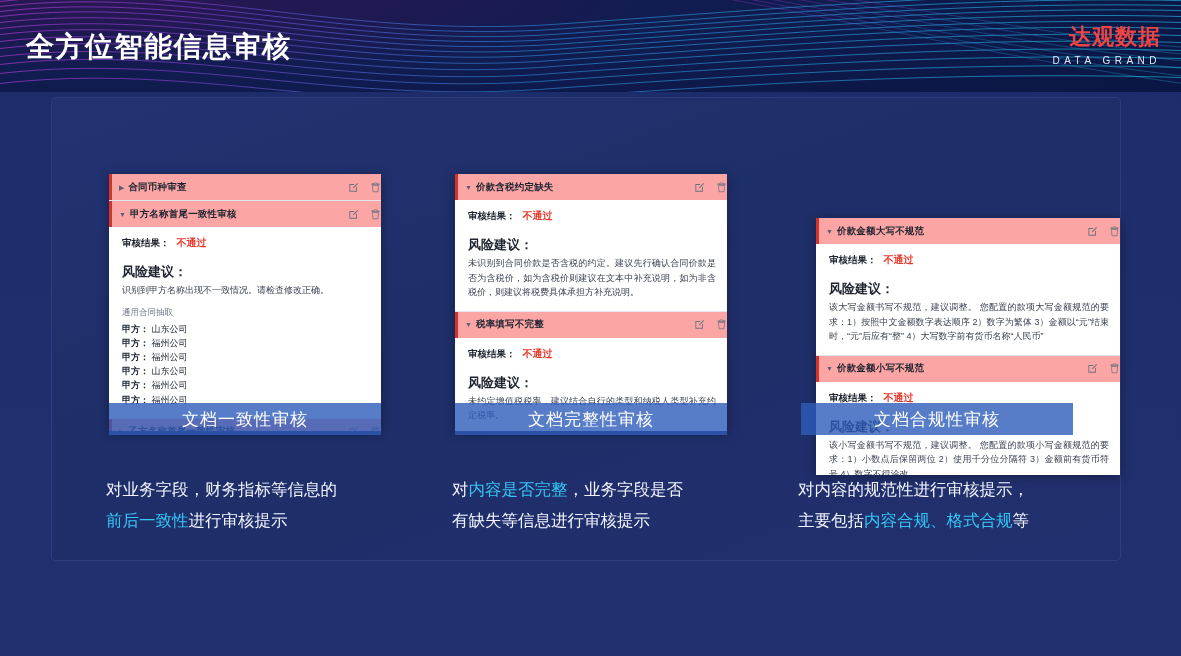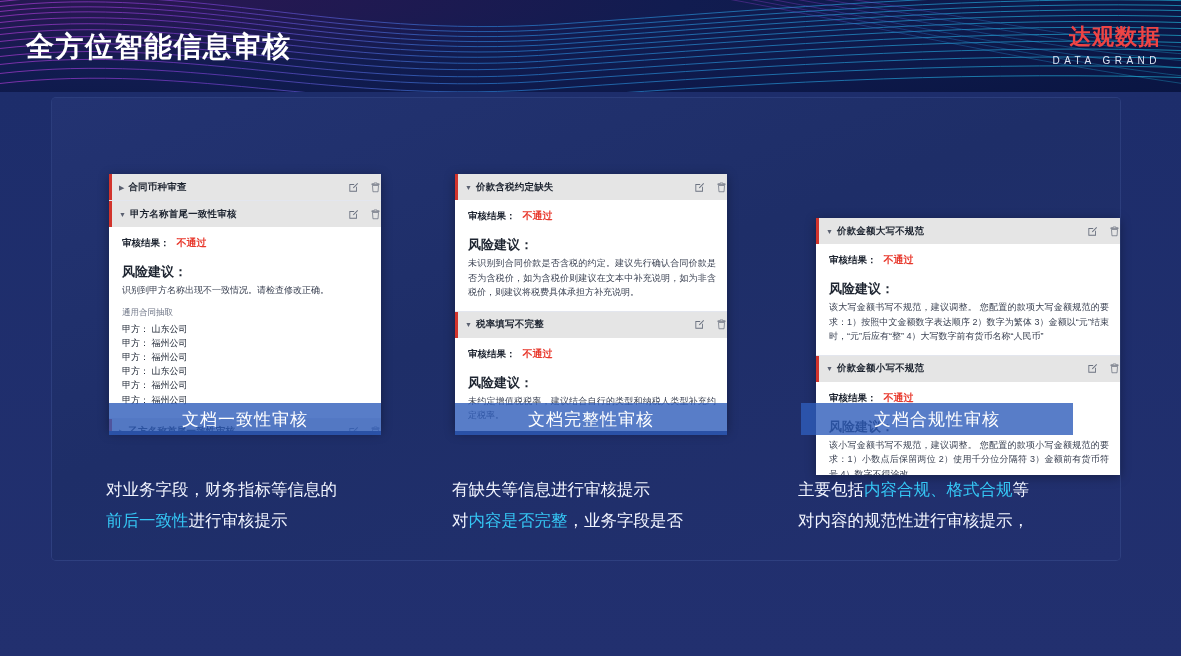--- a/index.html
+++ b/index.html
@@ -29,40 +29,40 @@
   
   .card{ position:absolute; background:#ffffff; overflow:hidden;
          box-shadow:0 2px 10px rgba(0,0,0,.35); }
   #card-1{ left:109px; top:174px; width:272px; height:257px; }
   #card-2{ left:455px; top:174px; width:272px; height:257px; }
   #card-3{ left:816px; top:174px; width:304px; height:257px;margin-top:44px; }
 
   .block{ border-bottom:1px solid #e3e6ee; }
   .block-head{
     position:relative; height:26px; display:flex; align-items:center;
-    background:#e5e5e5; border-left:3px solid #d2342c;
+    background:#fca5a5; border-left:3px solid #d2342c;
     padding-left:7px; 
   }
   .caret{ font-size:7px; color:#5a6070; margin-right:4px; line-height:1; }
   .block-title{ font-size:9.5px; font-weight:bold; color:#1d2430; white-space:nowrap;
                 letter-spacing:.2px; }
   .head-icons{ margin-left:auto; display:flex; gap:11px; align-items:center; }
   .ic{ width:11px; height:11px; display:block; }
   .ic svg{ display:block; }
 
   .block-body{ padding:9px 11px 11px 13px; background:#fff; }
   .row-result{ display:flex; align-items:baseline; gap:7px; margin-bottom:13px; }
   .lbl{ font-size:9.5px; font-weight:bold; color:#1d2430; }
   .fail{ font-size:10px; font-weight:bold; color:#e8382c; }
   .advice-label{ font-size:13px; font-weight:bold; color:#1d2430; margin-bottom:2px; }
   .advice-text{ font-size:9px; line-height:1.62; color:#3a4152; text-align:justify; }
 
   .extract-title{ font-size:8.5px; color:#6f7687; margin:9px 0 3px 0; }
   .kv{ font-size:9px; color:#222a38; line-height:1.58; }
-  .kv b{ font-weight:normal; }
+  .kv b{ font-weight:bold; }
 
   
   .overlay-band{
     position:absolute; left:0; width:272px; height:32px;
     background:rgba(46,92,186,.80);
     display:flex; align-items:center; justify-content:center;
   }
   #overlay-1{ top:403px; left:109px; }
   #overlay-2{ top:403px; left:455px; }
   #overlay-3{ top:403px; left:801px; }
@@ -343,27 +343,27 @@
   <div>
     <span>对业务字段，财务指标等信息的</span>
   </div>
   <div>
     <span class="hl">前后一致性</span><span>进行审核提示</span>
   </div>
 </div>
 
 <div class="caption" id="caption-2">
   <div>
+    <span>对</span><span class="hl">内容是否完整</span><span>，业务字段是否</span>
+  </div>
+  <div>
     <span>有缺失等信息进行审核提示</span>
   </div>
-  <div>
-    <span>对</span><span class="hl">内容是否完整</span><span>，业务字段是否</span>
-  </div>
 </div>
 
 <div class="caption" id="caption-3">
   <div>
+    <span>对内容的规范性进行审核提示，</span>
+  </div>
+  <div>
     <span>主要包括</span><span class="hl">内容合规、格式合规</span><span>等</span>
   </div>
-  <div>
-    <span>对内容的规范性进行审核提示，</span>
-  </div>
 </div>
 
 </body></html>

